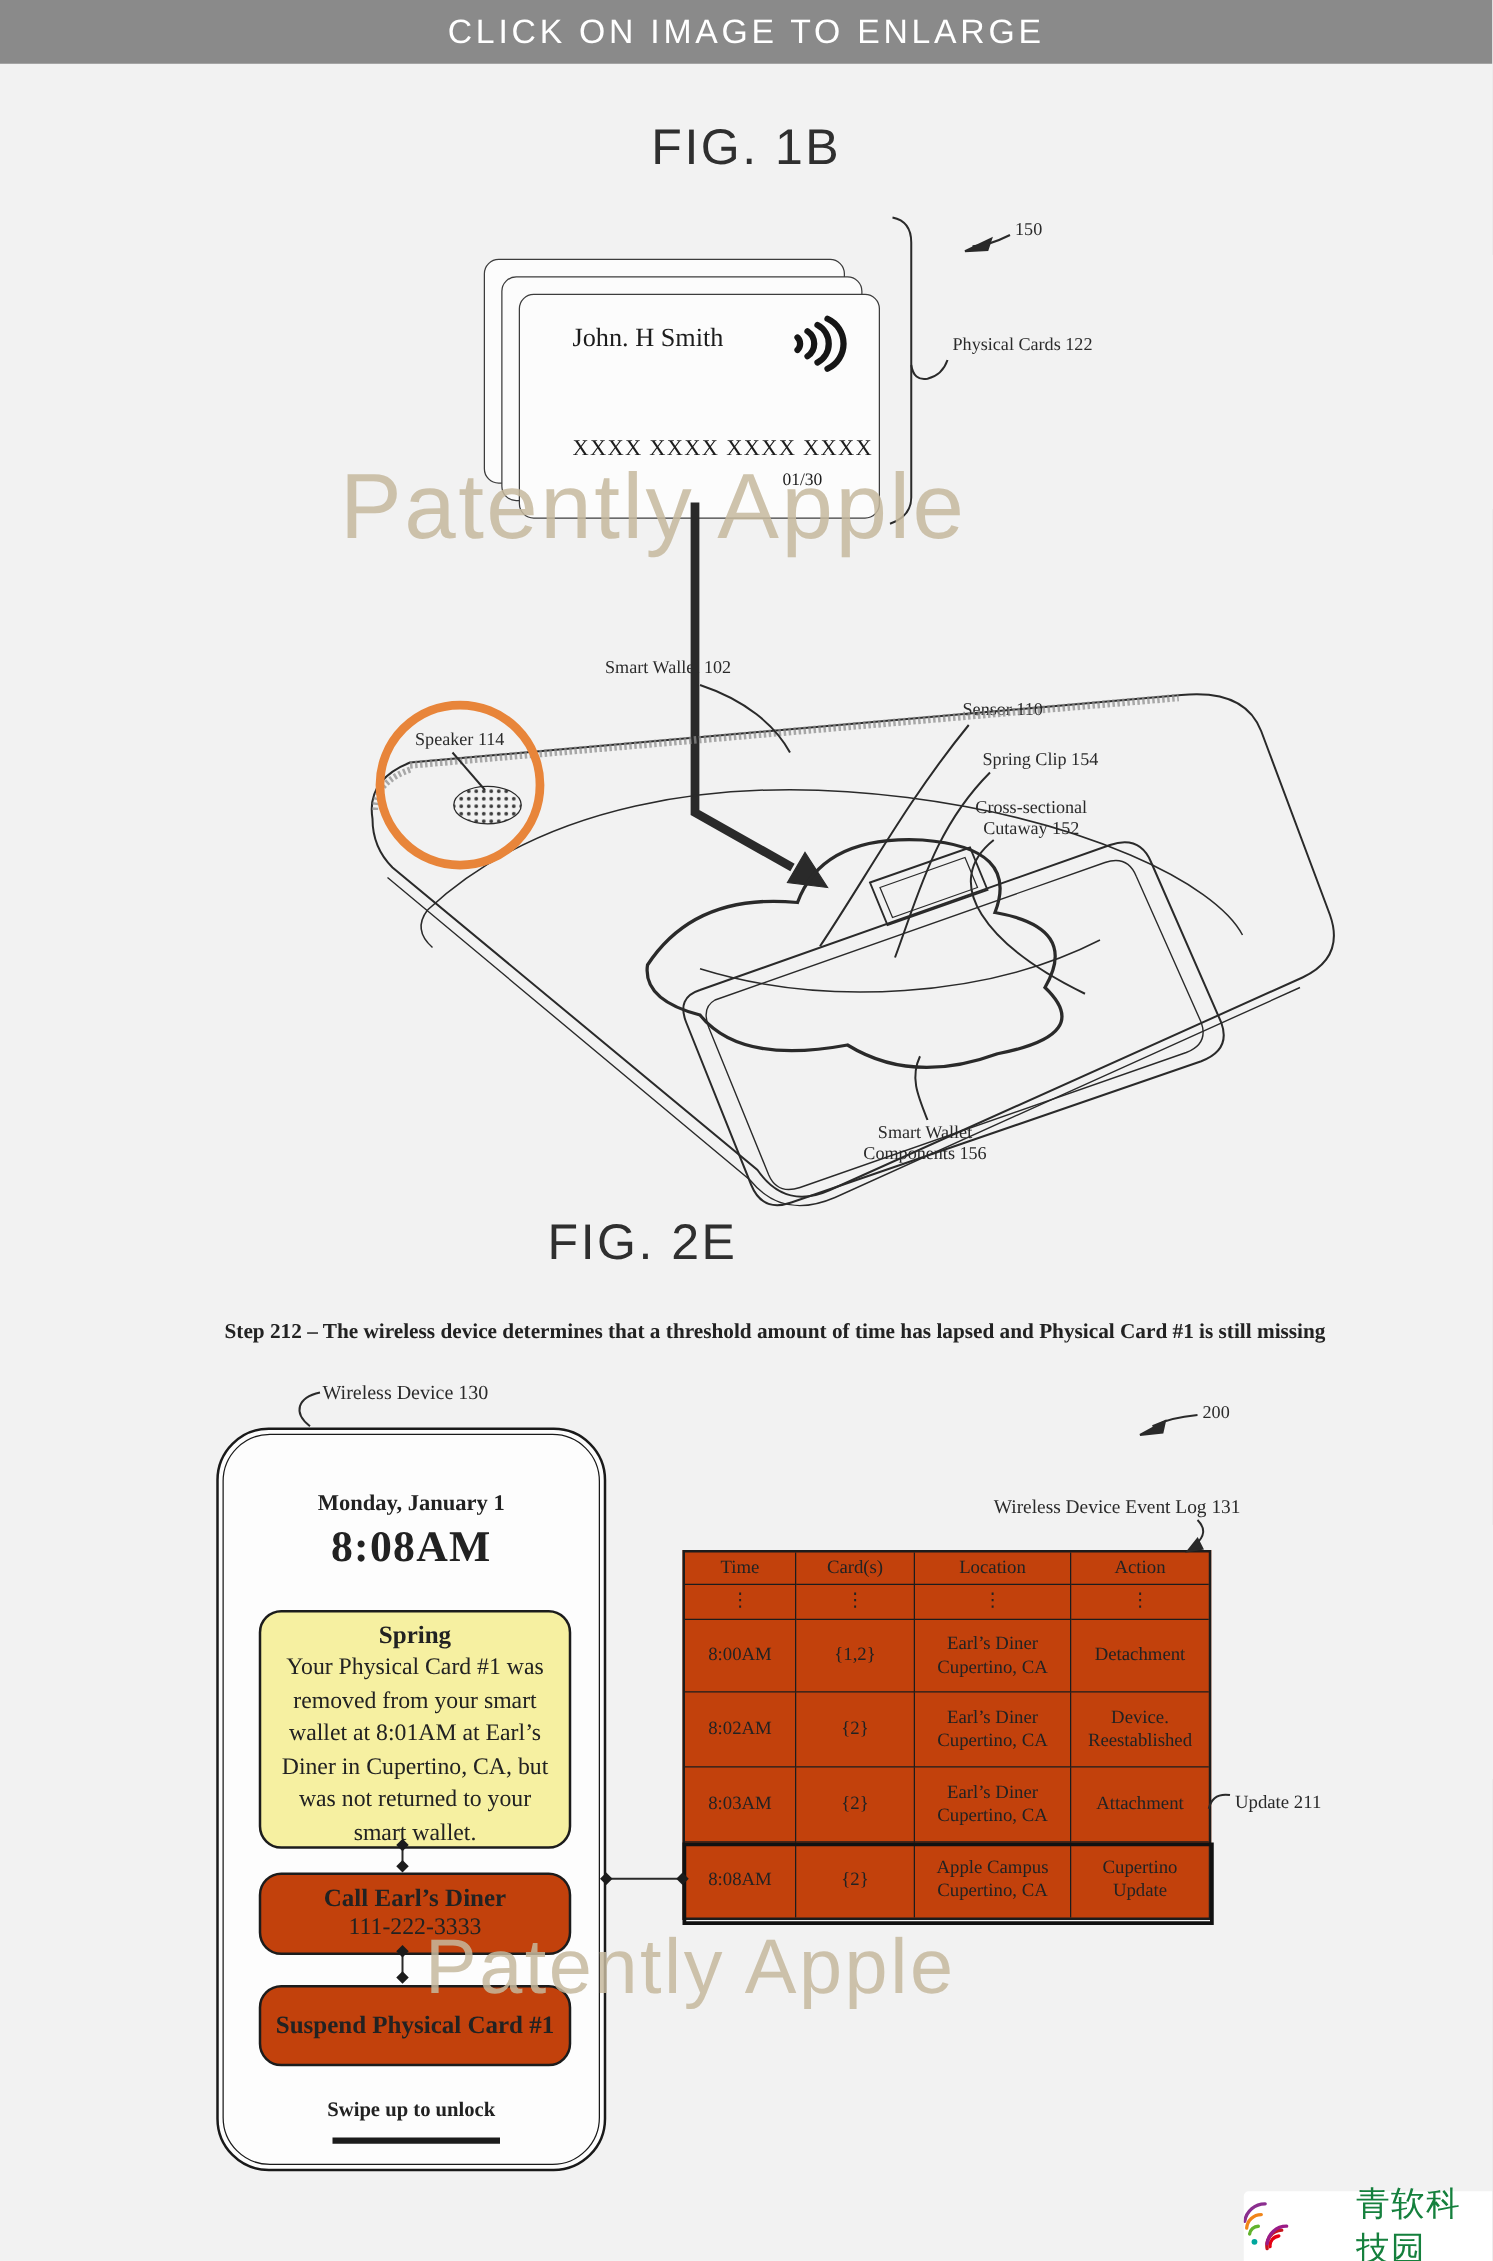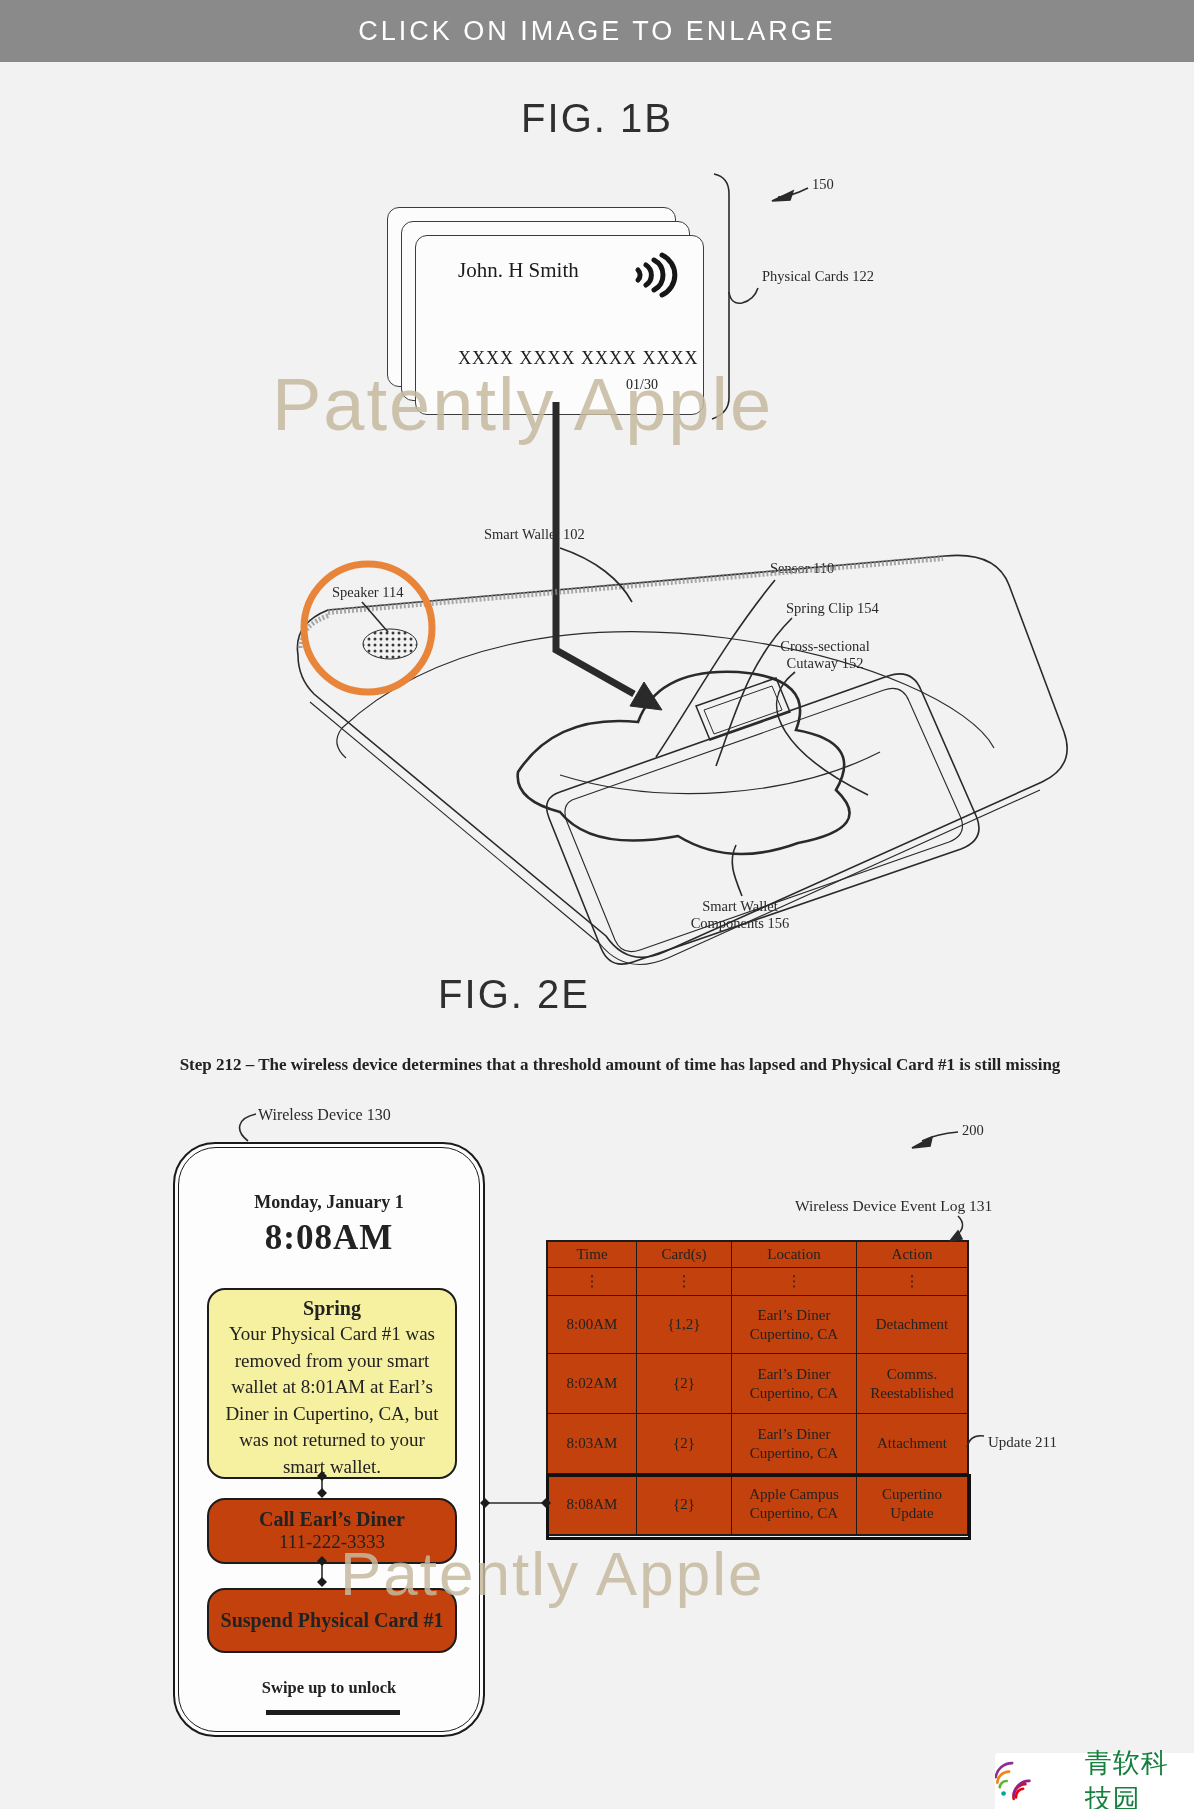--- a/index.html
+++ b/index.html
@@ -1,20 +1,20 @@
 <!DOCTYPE html>
 <html><head>
 <meta charset="utf-8">
 <style>
   html,body{margin:0;padding:0;background:#e8e8e8;}
   #page{position:relative;width:1194px;height:1809px;background:#f2f2f2;overflow:hidden;
         font-family:"Liberation Serif",serif;color:#222;}
   .abs{position:absolute;}
   
-  #banner{left:0;top:0;width:1194px;height:62px;background:#8a8a8a;display:flex;
+  #banner{left:0;top:0;width:1194px;height:51px;background:#8a8a8a;display:flex;
           align-items:center;justify-content:center;z-index:9;}
   #banner span{font-family:"Liberation Sans",sans-serif;color:#fff;font-size:27px;
                letter-spacing:3px;font-weight:400;}
   .figtitle{font-family:"Liberation Sans",sans-serif;font-size:40px;letter-spacing:2px;
             color:#2f2f2f;z-index:3;}
   
   .wm{font-family:"Liberation Sans",sans-serif;color:rgba(198,185,158,0.85);
       letter-spacing:2px;z-index:6;white-space:nowrap;}
   
   .lbl{font-size:14.5px;color:#2a2a2a;white-space:nowrap;z-index:4;}
@@ -190,21 +190,21 @@
           <div>8:02AM</div>
         </div>
         <div class="cell">
           <div>{2}</div>
         </div>
         <div class="cell">
           <div>Earl’s Diner</div>
           <div>Cupertino, CA</div>
         </div>
         <div class="cell">
-          <div>Comms.</div>
+          <div>Device.</div>
           <div>Reestablished</div>
         </div>
       </div>
       <div class="trow" style="height: 60px;">
         <div class="cell">
           <div>8:03AM</div>
         </div>
         <div class="cell">
           <div>{2}</div>
         </div>

